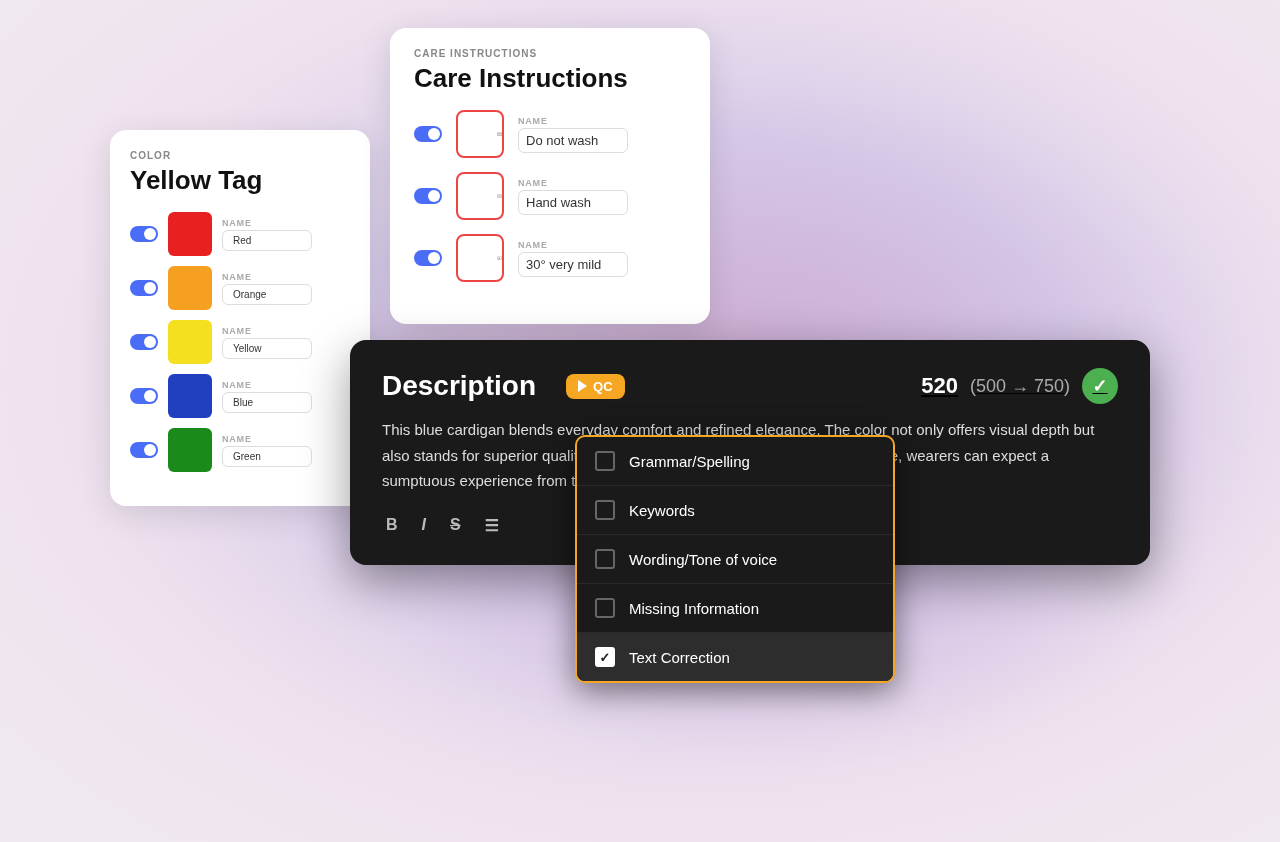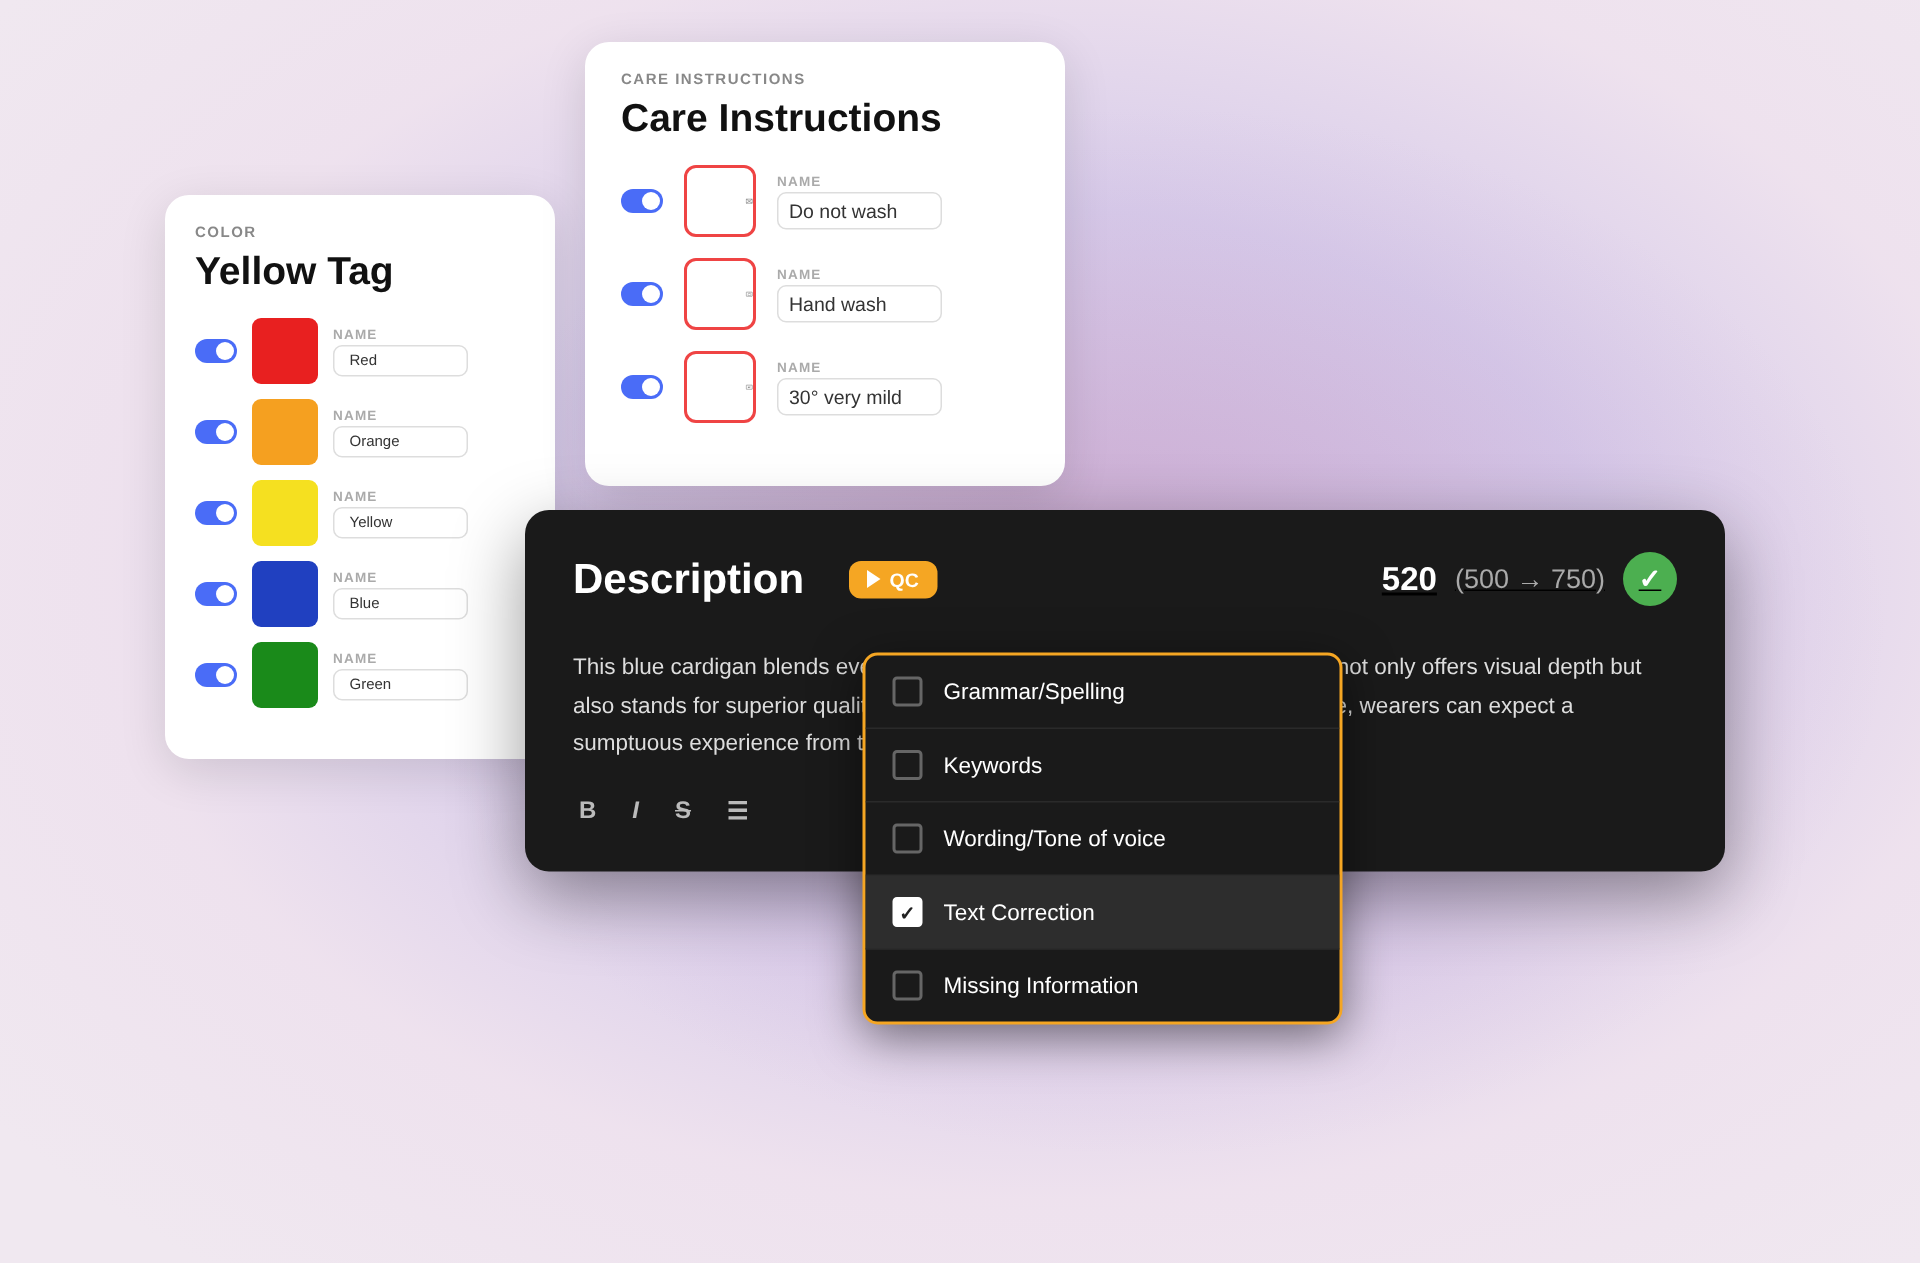--- a/index.html
+++ b/index.html
@@ -152,21 +152,21 @@
       width: 800px;
       background: #1a1a1a;
       border-radius: 16px;
       padding: 28px 32px 28px 32px;
       box-shadow: 0 16px 48px rgba(0,0,0,0.4);
     }
     .desc-header {
       display: flex;
       align-items: center;
       justify-content: space-between;
-      margin-bottom: 28px;
+      margin-bottom: 13px;
       gap: 24px;
     }
     .desc-title {
       font-size: 28px;
       font-weight: 800;
       color: white;
       margin-right: 16px;
     }
     .qc-badge {
       background: #f5a623;
@@ -436,21 +436,21 @@
     <span class="menu-label">Grammar/Spelling</span>
   </div>
   <div class="menu-item">
     <div class="checkbox"></div>
     <span class="menu-label">Keywords</span>
   </div>
   <div class="menu-item">
     <div class="checkbox"></div>
     <span class="menu-label">Wording/Tone of voice</span>
   </div>
+  <div class="menu-item">
+    <div class="checkbox"></div>
+    <span class="menu-label">Missing Information</span>
+  </div>
   <div class="menu-item selected">
     <div class="checkbox checked"></div>
     <span class="menu-label">Text Correction</span>
   </div>
-  <div class="menu-item">
-    <div class="checkbox"></div>
-    <span class="menu-label">Missing Information</span>
-  </div>
 </div>
 
 </body></html>

